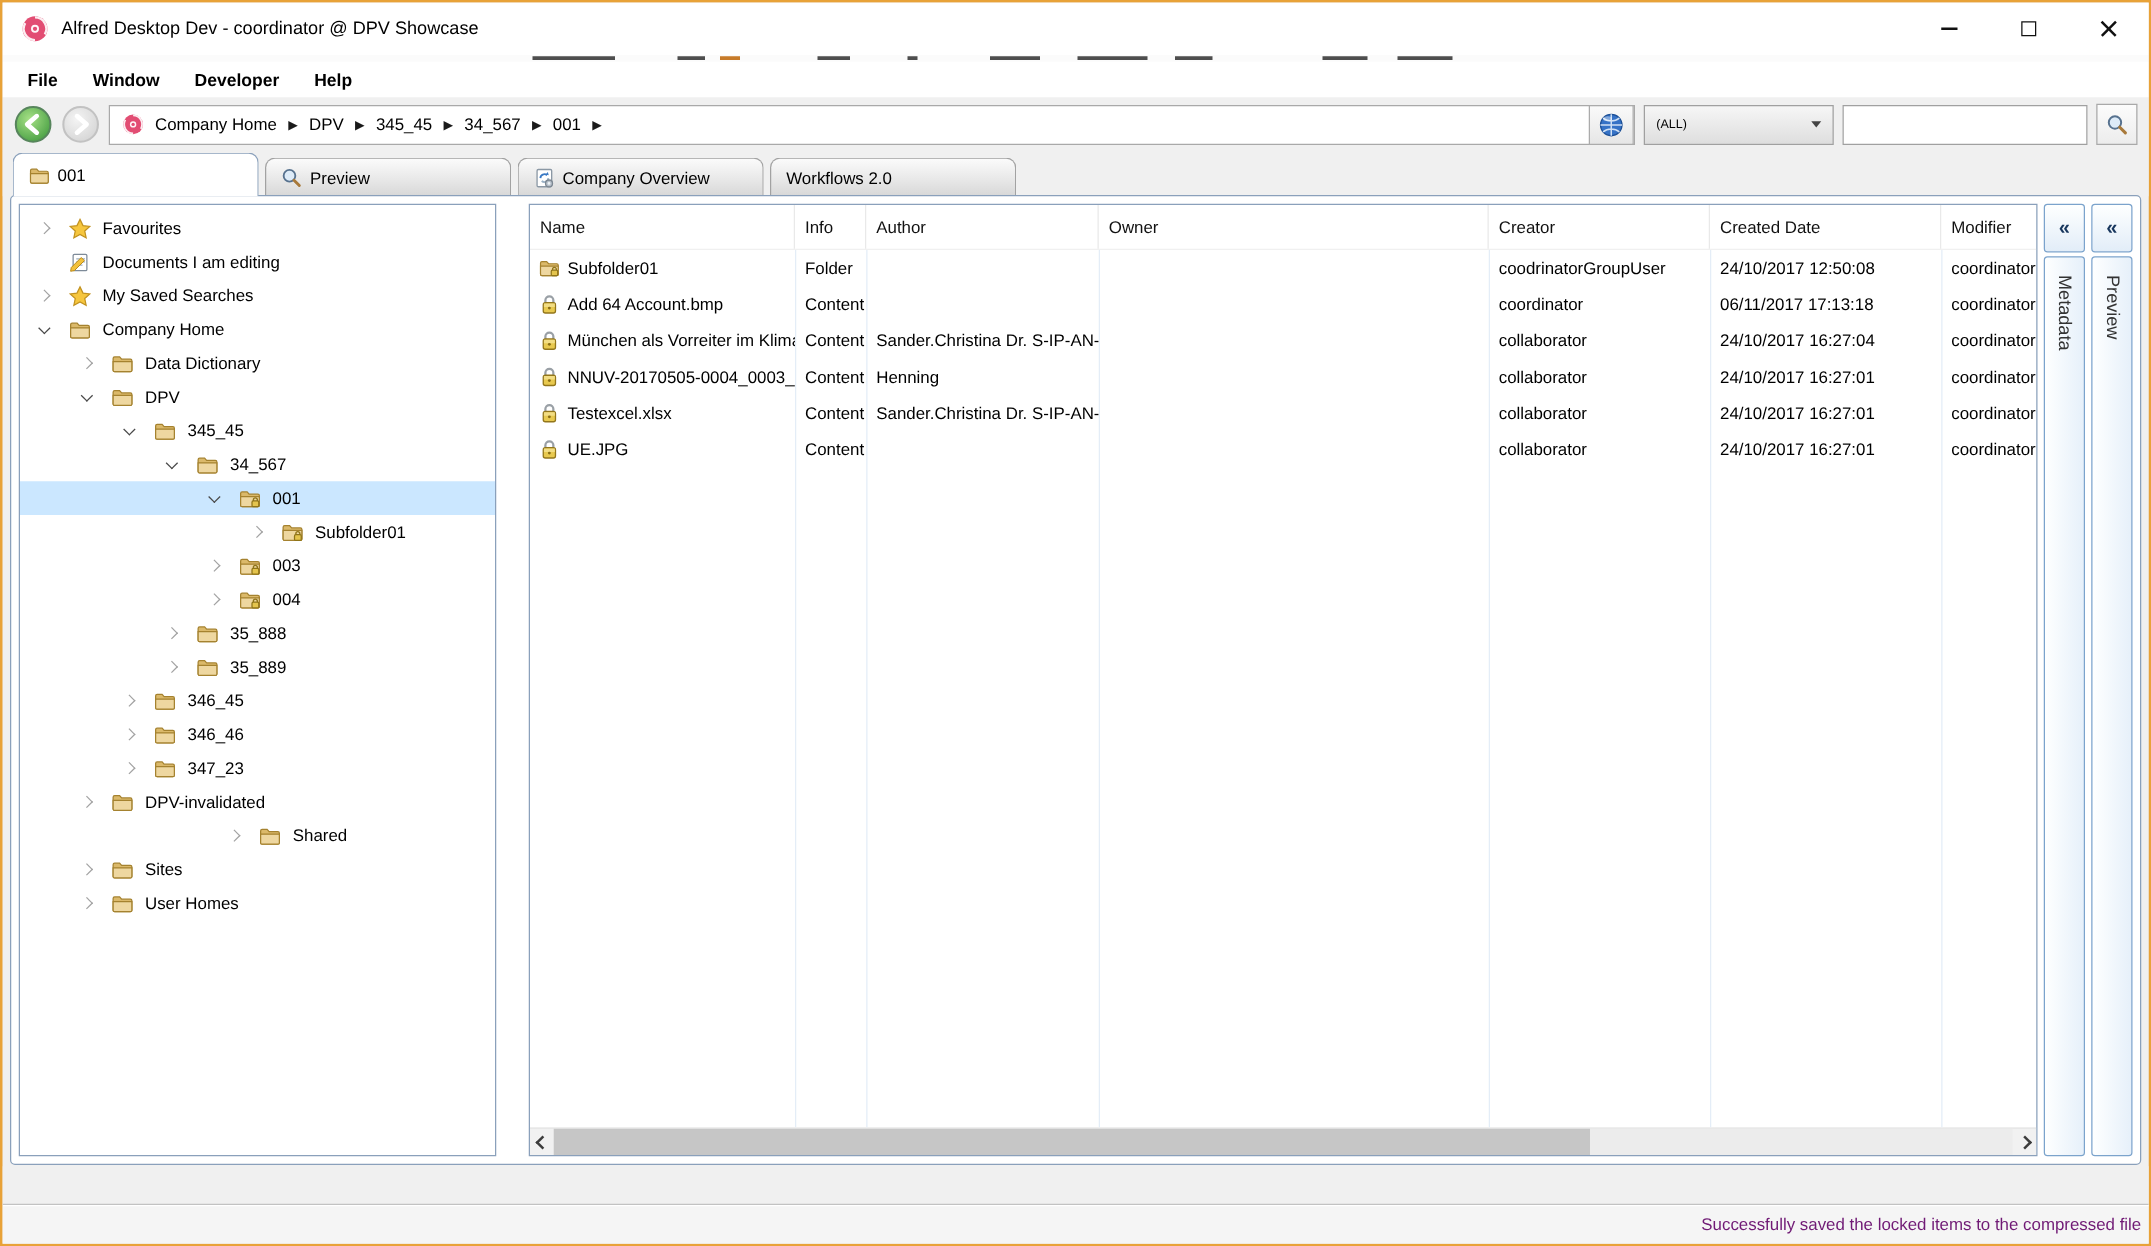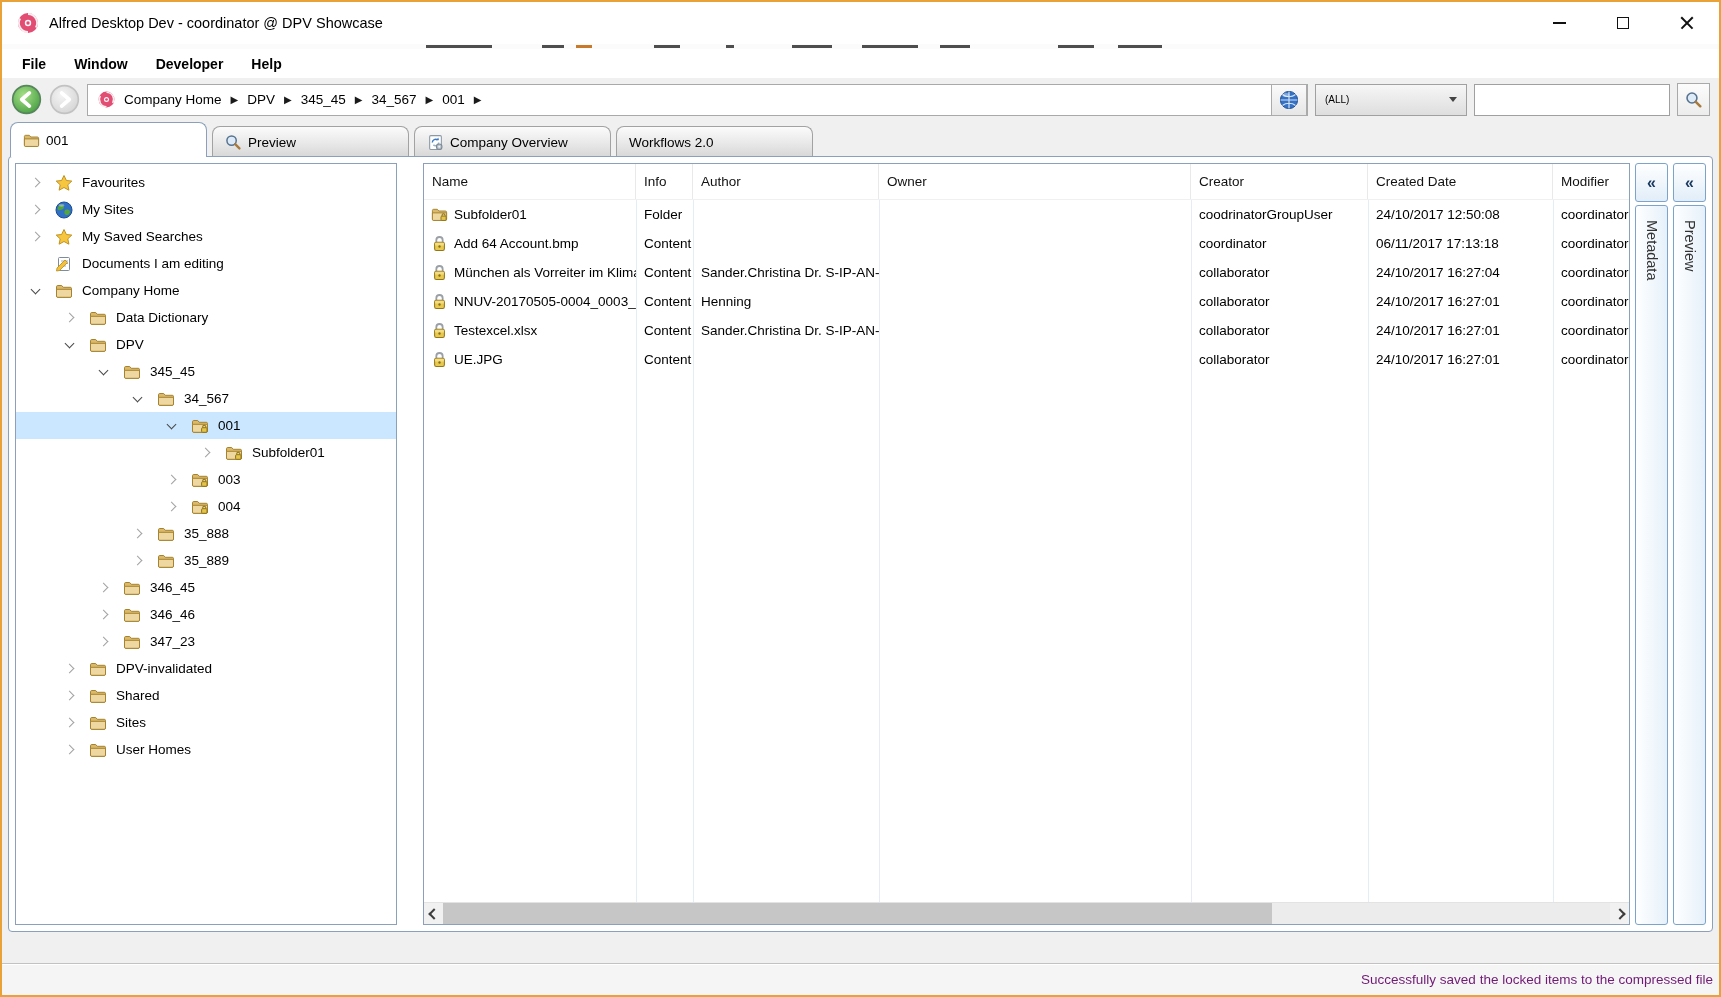--- a/index.html
+++ b/index.html
@@ -272,57 +272,43 @@
               <i class="chev"></i>
             </span>
             <span class="icon">
               <svg viewBox="0 0 18 17">
                 <path d="M9 1l2.4 5 5.4.6-4 3.7 1.1 5.4L9 13l-4.9 2.7 1.1-5.4-4-3.7 5.4-.6z" fill="#f6c63e" stroke="#c2921f"></path>
               </svg>
             </span>
             <span class="tlabel">Favourites</span>
           </div>
           <div class="trow" style="padding-left: 12px;">
-            <span class="chevbox">
-              <i class="chev"></i>
-            </span>
-            <span class="icon">
-              <svg viewBox="0 0 18 18">
-                <circle cx="9" cy="9" r="8" fill="#2f6fc4" stroke="#1d4d8f"></circle>
-                <path d="M3 6c2-2 4-2.5 5-1.5S9.5 7 8 8 4.5 9.5 3.5 9 2.5 7 3 6z" fill="#54a43c"></path>
-                <path d="M10 9c1.5-1 3.5-.5 4.5.5s.5 3-1 4-3.5.5-4-1 .5-3 .5-3.5z" fill="#54a43c"></path>
-                <ellipse cx="6.5" cy="4.3" rx="3" ry="1.4" fill="rgba(255,255,255,.35)"></ellipse>
-              </svg>
-            </span>
-            <span class="tlabel">My Sites</span>
-          </div>
-          <div class="trow" style="padding-left: 12px;">
-            <span class="chevbox">
-              <i class="chev"></i>
-            </span>
-            <span class="icon">
-              <svg viewBox="0 0 18 17">
-                <path d="M9 1l2.4 5 5.4.6-4 3.7 1.1 5.4L9 13l-4.9 2.7 1.1-5.4-4-3.7 5.4-.6z" fill="#f6c63e" stroke="#c2921f"></path>
-              </svg>
-            </span>
-            <span class="tlabel">My Saved Searches</span>
-          </div>
-          <div class="trow" style="padding-left: 12px;">
             <span class="chevbox"></span>
             <span class="icon">
               <svg viewBox="0 0 18 18">
                 <rect x="3.5" y="2.5" width="11" height="13" rx="1" fill="#fff" stroke="#7e8b99"></rect>
                 <path d="M6 6h7M6 8.5h7M6 11h5" stroke="#9fb0c0" stroke-width="1"></path>
                 <path d="M2 13l8-8 2.5 2.5-8 8-3 .5z" fill="#f3c13a" stroke="#b98a1d" stroke-width=".8"></path>
               </svg>
             </span>
             <span class="tlabel">Documents I am editing</span>
           </div>
           <div class="trow" style="padding-left: 12px;">
             <span class="chevbox">
+              <i class="chev"></i>
+            </span>
+            <span class="icon">
+              <svg viewBox="0 0 18 17">
+                <path d="M9 1l2.4 5 5.4.6-4 3.7 1.1 5.4L9 13l-4.9 2.7 1.1-5.4-4-3.7 5.4-.6z" fill="#f6c63e" stroke="#c2921f"></path>
+              </svg>
+            </span>
+            <span class="tlabel">My Saved Searches</span>
+          </div>
+          <div class="trow" style="padding-left: 12px;">
+            <span class="chevbox">
               <i class="chev exp"></i>
             </span>
             <span class="icon">
               <svg viewBox="0 0 18 15">
                 <path d="M1.5 3.2c0-.7.5-1.2 1.2-1.2h4l1.6 1.8h7c.7 0 1.2.5 1.2 1.2v7.6c0 .7-.5 1.2-1.2 1.2H2.7c-.7 0-1.2-.5-1.2-1.2z" fill="#dbb96a" stroke="#a5822f"></path>
                 <path d="M1.5 5.8h15v6.8c0 .7-.5 1.2-1.2 1.2H2.7c-.7 0-1.2-.5-1.2-1.2z" fill="#eed7a0" stroke="#a5822f"></path>
               </svg>
             </span>
             <span class="tlabel">Company Home</span>
           </div>
@@ -495,21 +481,21 @@
               <i class="chev"></i>
             </span>
             <span class="icon">
               <svg viewBox="0 0 18 15">
                 <path d="M1.5 3.2c0-.7.5-1.2 1.2-1.2h4l1.6 1.8h7c.7 0 1.2.5 1.2 1.2v7.6c0 .7-.5 1.2-1.2 1.2H2.7c-.7 0-1.2-.5-1.2-1.2z" fill="#dbb96a" stroke="#a5822f"></path>
                 <path d="M1.5 5.8h15v6.8c0 .7-.5 1.2-1.2 1.2H2.7c-.7 0-1.2-.5-1.2-1.2z" fill="#eed7a0" stroke="#a5822f"></path>
               </svg>
             </span>
             <span class="tlabel">DPV-invalidated</span>
           </div>
-          <div class="trow" style="padding-left: 46px;">
+          <div class="trow" style="padding-left: 46px; justify-content: center;">
             <span class="chevbox">
               <i class="chev"></i>
             </span>
             <span class="icon">
               <svg viewBox="0 0 18 15">
                 <path d="M1.5 3.2c0-.7.5-1.2 1.2-1.2h4l1.6 1.8h7c.7 0 1.2.5 1.2 1.2v7.6c0 .7-.5 1.2-1.2 1.2H2.7c-.7 0-1.2-.5-1.2-1.2z" fill="#dbb96a" stroke="#a5822f"></path>
                 <path d="M1.5 5.8h15v6.8c0 .7-.5 1.2-1.2 1.2H2.7c-.7 0-1.2-.5-1.2-1.2z" fill="#eed7a0" stroke="#a5822f"></path>
               </svg>
             </span>
             <span class="tlabel">Shared</span>

